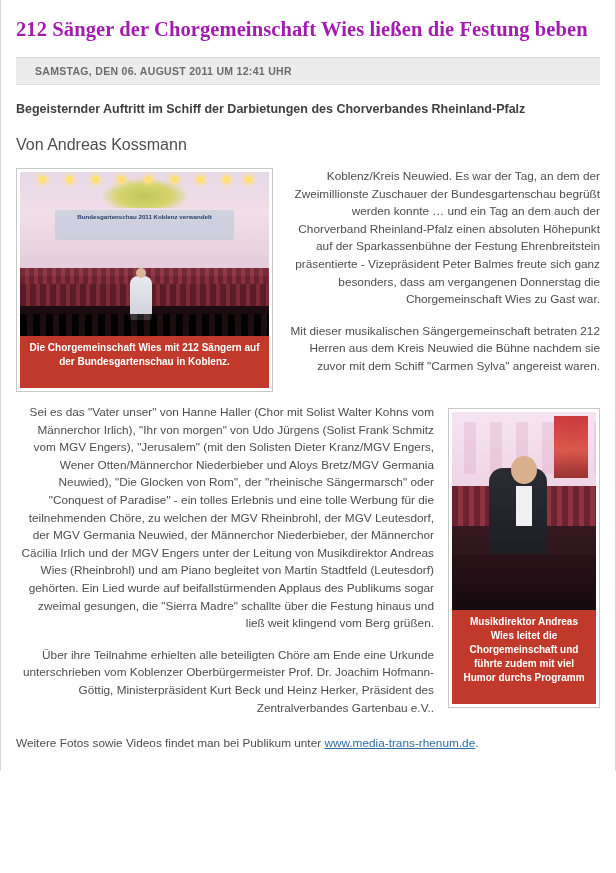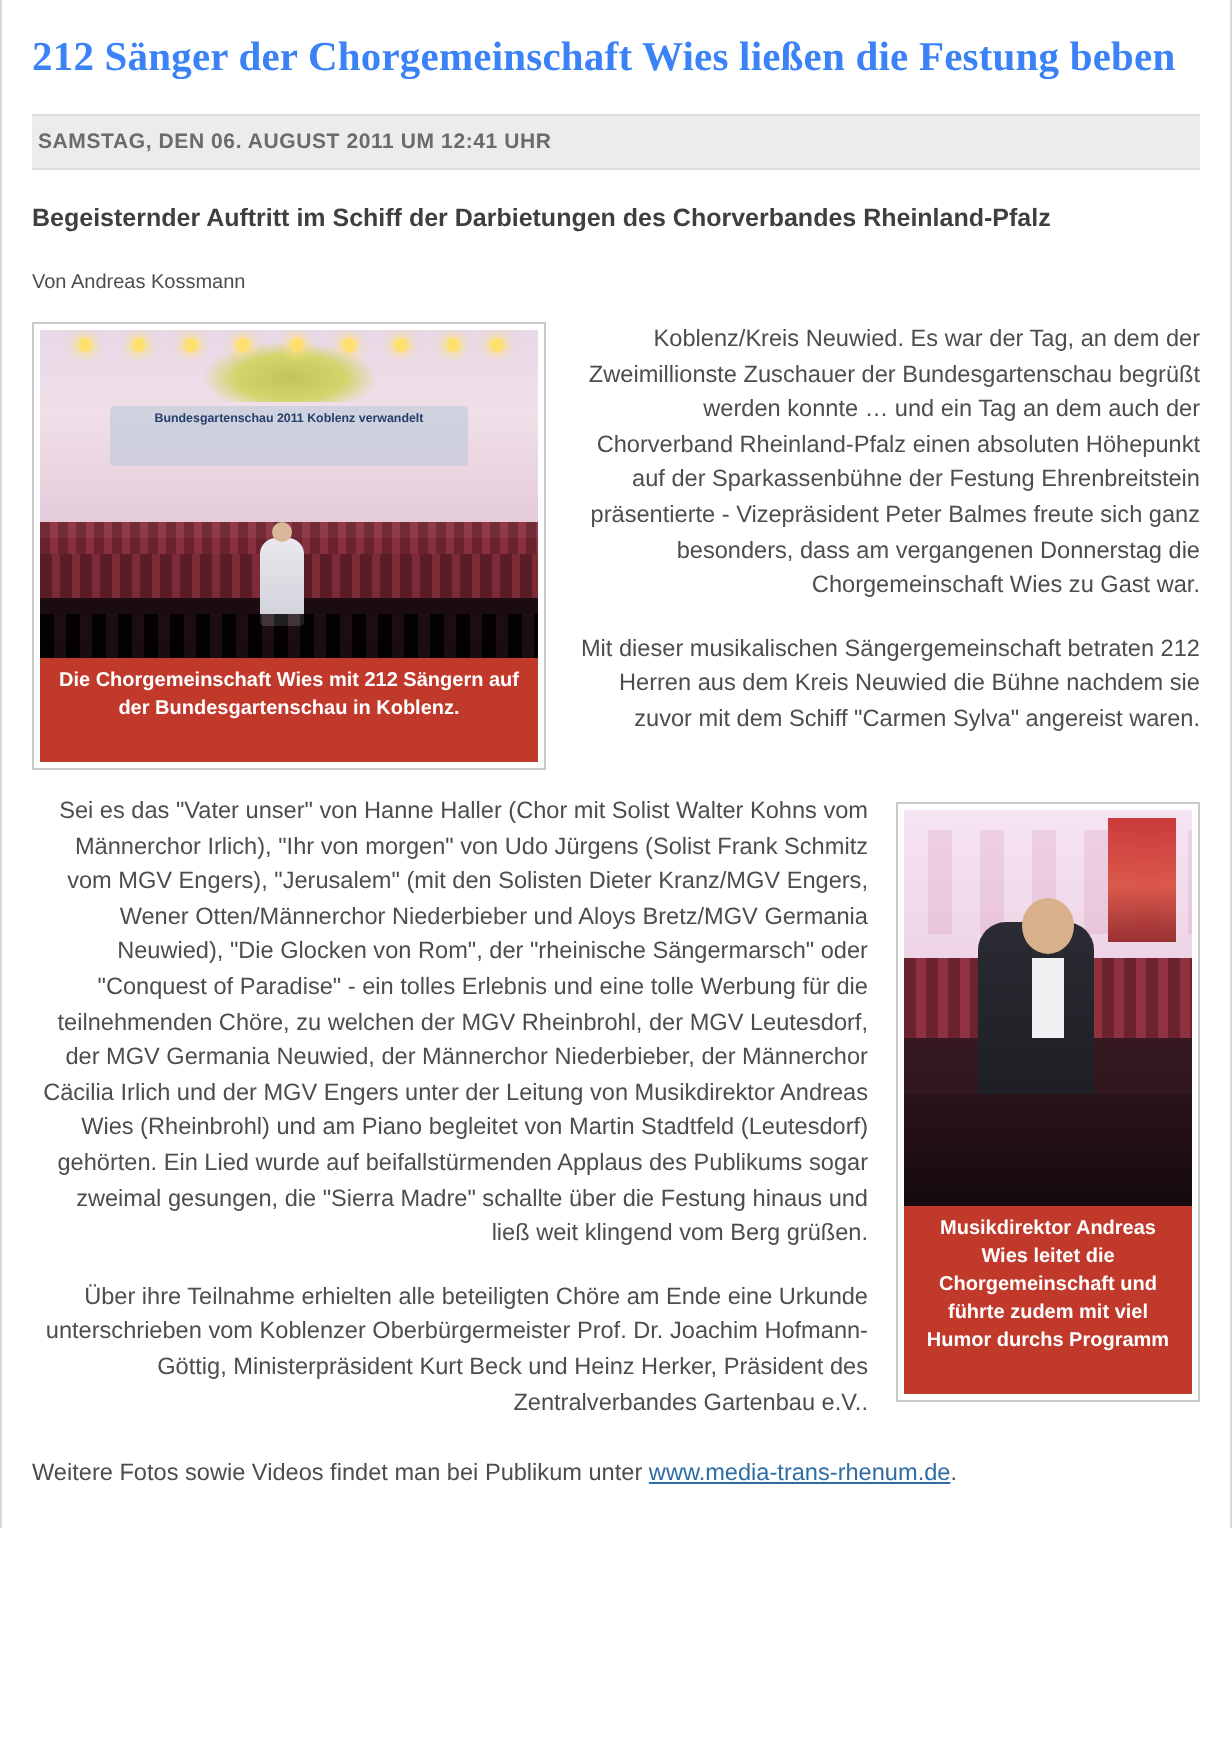--- a/index.html
+++ b/index.html
@@ -30,48 +30,48 @@
     background: #d9d9d9;
   }
   .frame-left { left: 0; }
   .frame-right { right: 0; }
 
   h1.article-title {
     font-family: "Liberation Serif", serif;
     font-size: 20.5px;
     line-height: 27px;
     font-weight: bold;
-    color: #3b82f6;
+    color: #a21caf;
     margin: 2px 0 14px 0;
     letter-spacing: 0.1px;
   }
 
   .date-bar {
     background: #ececec;
     border-top: 1px solid #dcdcdc;
     border-bottom: 1px solid #dcdcdc;
     color: #6b6b6b;
     font-size: 10.5px;
     font-weight: bold;
     letter-spacing: 0.3px;
-    padding: 7px 3px;
+    padding: 7px 19px;
     margin: 0 0 16px 0;
     text-transform: uppercase;
   }
 
   h2.subtitle {
     font-size: 12.5px;
     line-height: 17px;
     font-weight: bold;
     color: #3f3f3f;
     margin: 0 0 18px 0;
   }
 
   .byline {
-    font-size: 10px;
+    font-size: 16px;
     color: #4d4d4d;
     margin: 0 0 14px 0;
   }
 
   p.body-text {
     font-size: 11.8px;
     line-height: 17.6px;
     color: #4d4d4d;
     margin: 0 0 14px 0;
     text-align: right;

